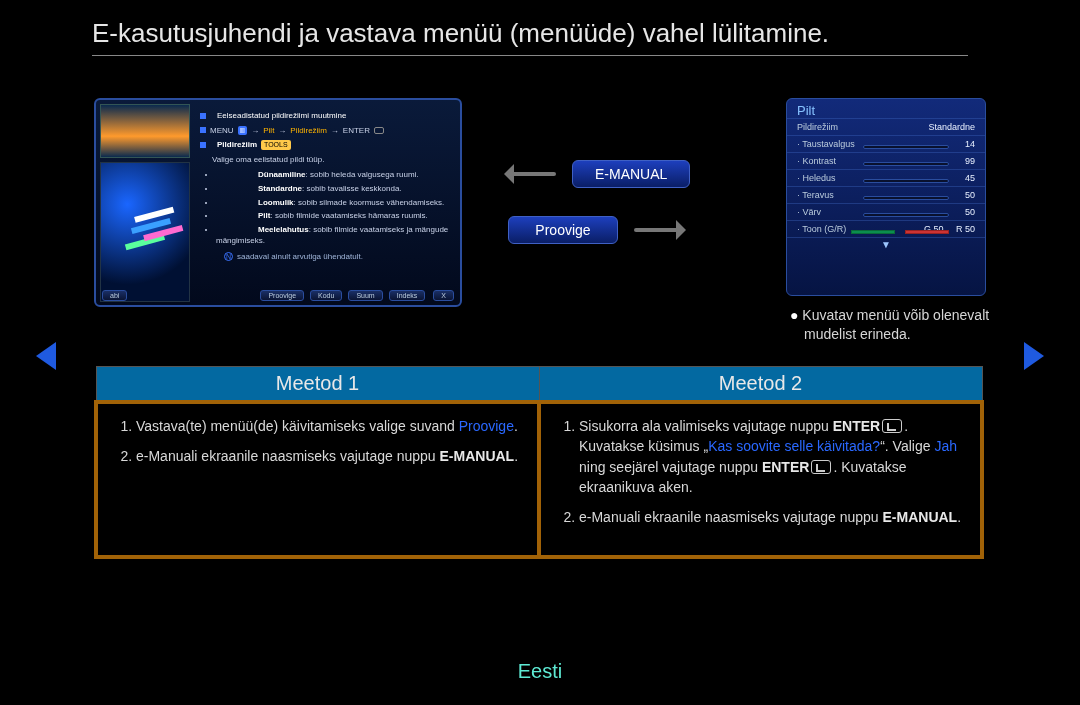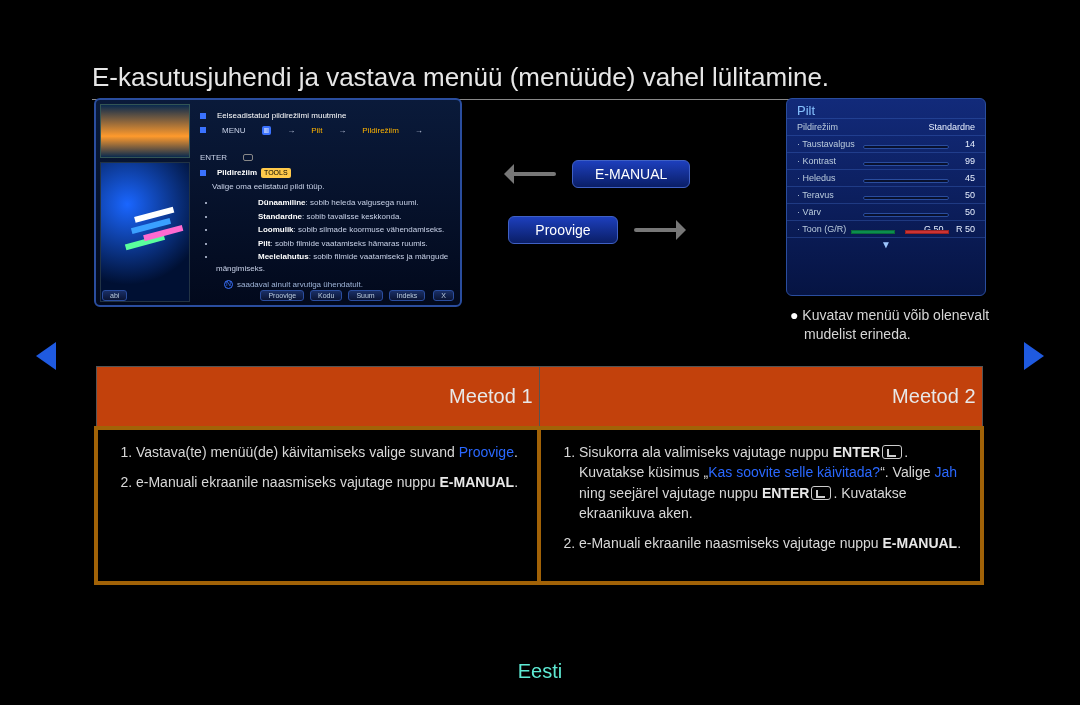--- a/index.html
+++ b/index.html
@@ -13,21 +13,20 @@
   }
   .title {
     position: absolute;
     top: 18px; left: 92px;
     font-size: 26px;
     color: #e6e6e6;
     border-bottom: 1px solid #888;
     padding-bottom: 6px;
     width: 876px;
     font-weight: 400;
-    margin-top: 44px;
   }
 
   
   .left-panel {
     position: absolute;
     left: 94px; top: 98px;
     width: 368px; height: 209px;
     background: linear-gradient(#0a1a3a,#02091c);
     border: 2px solid #2a4d9e;
     border-radius: 6px;
@@ -150,22 +149,22 @@
   .nav-left { left:22px; border:14px solid transparent; border-right:20px solid #1f5ae0; }
   .nav-right { right:22px; border:14px solid transparent; border-left:20px solid #1f5ae0; }
 
   
   .tbl {
     position:absolute; left:94px; top:366px; width:890px;
     border-collapse: collapse;
     color:#d8d8d8; font-size:18px;
   }
   .tbl th {
-    background:#c2410c; color:#e8e8e8; font-weight:400;
-    padding:18px 6px; text-align:right; font-size:20px;
+    background:#0369a1; color:#e8e8e8; font-weight:400;
+    padding:5px 6px; text-align:center; font-size:20px;
     border:1px solid #555;
   }
   .tbl td {
     border:4px solid #a16207; padding:12px 14px 18px;
     vertical-align: top; width:50%;
     font-size:14px; line-height:1.45;
   }
   .tbl ol { list-style:decimal; margin-left:24px; }
   .tbl ol li { margin-bottom:10px; }
   .blue { color:#2a68ff; }
@@ -193,21 +192,21 @@
 <div class="left-panel">
   <div class="thumbs">
     <div class="thumb1"></div>
     <div class="thumb2"></div>
   </div>
   <div class="etext">
     <div style="display:flex;align-items:center;gap:4px;margin-bottom:3px">
       <span style="width:6px;height:6px;background:#3a72ff;display:inline-block"></span>
       <span class="hd">Eelseadistatud pildirežiimi muutmine</span>
     </div>
-    <div style="display:flex;align-items:center;gap:16px;margin-bottom:3px;flex-wrap:wrap">
+    <div style="display:flex;align-items:center;gap:4px;margin-bottom:3px;flex-wrap:wrap">
       <span style="width:6px;height:6px;background:#3a72ff;display:inline-block"></span>
       <span>MENU</span>
       <span style="background:#3a72ff;color:#fff;padding:0 2px;border-radius:2px;font-size:6px">▥</span>
       <span>→</span>
         <span style="color:#ffb400">Pilt</span>
       <span>→</span>
         <span style="color:#ffb400">Pildirežiim</span>
       <span>→</span>
         <span>ENTER</span>
       <span style="border:1px solid #888;border-radius:2px;width:10px;height:7px;display:inline-block"></span>

